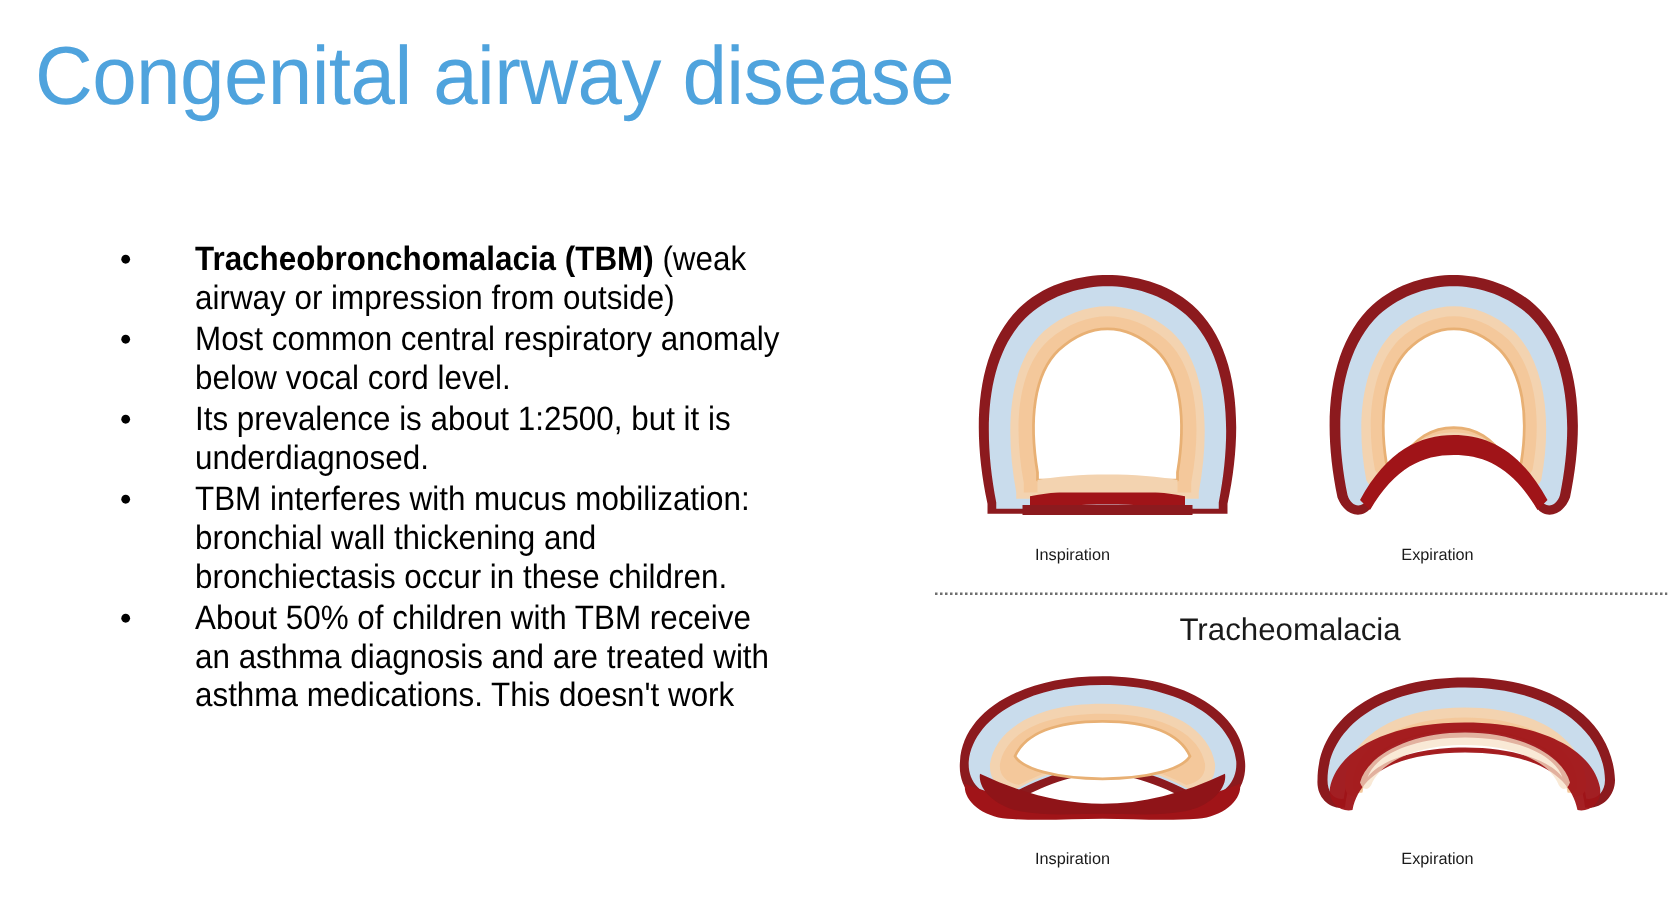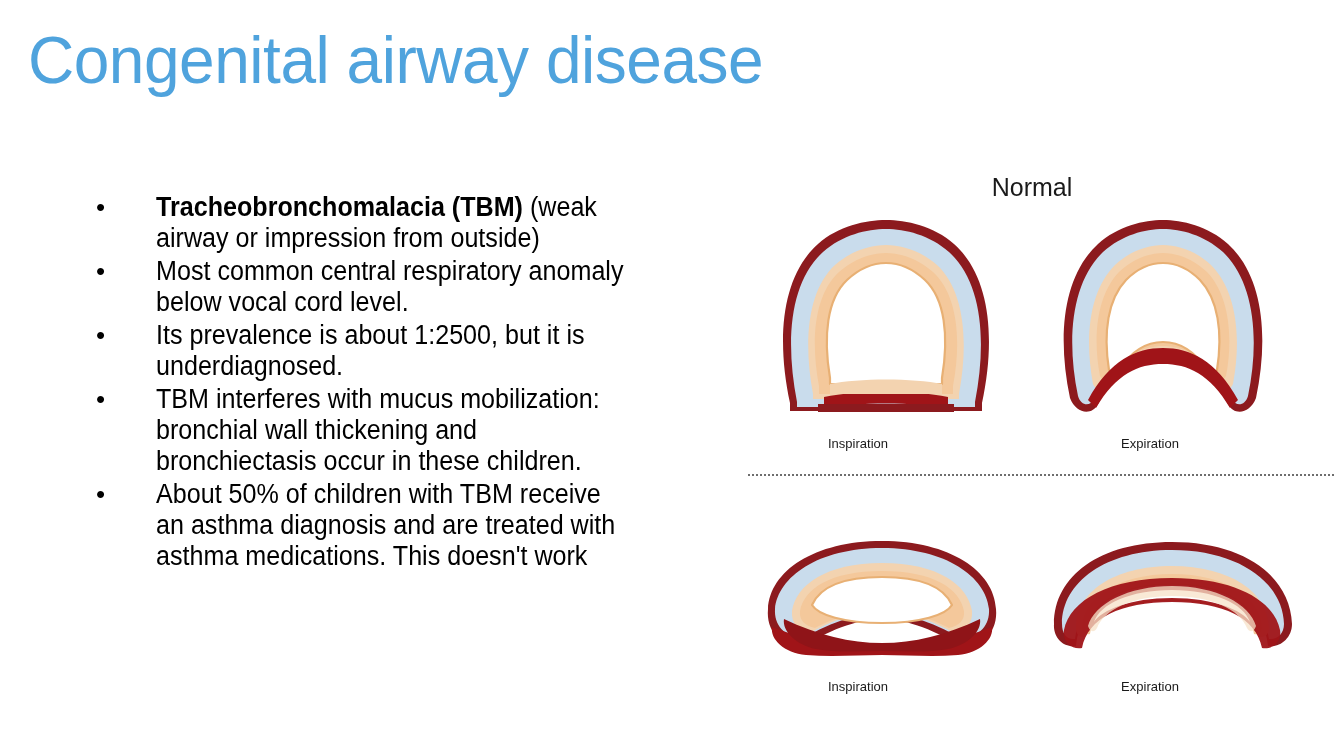--- a/index.html
+++ b/index.html
@@ -141,21 +141,20 @@
 
   <div class="bullet-row">
     <span class="bullet-marker">•</span>
     <span class="bullet-text">About 50% of children with TBM receive an asthma diagnosis and are treated with asthma medications. This doesn't work</span>
   </div>
 
 </div>
 
 <div id="figure-panel">
 
-  <div class="fig-heading" id="normal-heading">Normal</div>
 
   <svg class="airway-svg" id="svg-normal-insp" width="215" height="205" viewBox="0 0 215 205">
 
     <path d="M12,185 C-2,120 4,58 40,26 C60,8 88,2 108,2 C128,2 156,8 176,26 C212,58 218,120 204,185
              L204,193 L12,193 Z" fill="#8C1A1E"></path>
 
     <path d="M19,184 C7,122 12,64 45,34 C64,17 89,11 108,11 C127,11 152,17 171,34 C204,64 209,122 197,184
              L197,189 L19,189 Z" fill="#C9DCEC"></path>
 
     <path d="M35,176 C25,122 30,72 57,47 C73,33 92,27 108,27 C124,27 143,33 159,47 C186,72 191,122 181,176
@@ -184,20 +183,21 @@
              C163,164 158,163 155,158 C139,136 122,128 103,128 C84,128 67,136 51,158 C48,163 43,164 40,158 Z" fill="#F4C89B"></path>
     <path d="M49,152 C43,114 48,81 66,62 C78,50 91,45 103,45 C115,45 128,50 140,62 C158,81 163,114 157,152
              C154,157 150,156 147,152 C134,132 120,124 103,124 C86,124 72,132 59,152 C56,156 52,157 49,152 Z" fill="#FFFFFF" stroke="#E8B074" stroke-width="2.2" stroke-linejoin="round"></path>
 
     <path d="M28,182 C50,142 76,130 103,130 C130,130 156,142 178,182 L170,190
              C150,156 128,146 103,146 C78,146 56,156 36,190 Z" fill="#A01418"></path>
   </svg>
 
   <div id="section-divider"></div>
 
+  <div class="fig-heading" id="tracheomalacia-heading">Tracheomalacia</div>
 
   <div class="fig-caption" id="cap-normal-insp">Inspiration</div>
   <div class="fig-caption" id="cap-normal-exp">Expiration</div>
 
   <svg class="airway-svg" id="svg-tm-insp" width="240" height="125" viewBox="0 0 240 125">
     <path d="M6,74 C8,36 52,6 120,6 C188,6 232,36 234,74 C236,96 222,110 200,112
              C168,92 140,84 120,84 C100,84 72,92 40,112 C18,110 4,96 6,74 Z" fill="#8C1A1E"></path>
     <path d="M13,74 C16,42 56,13 120,13 C184,13 224,42 227,74 C228,90 218,101 200,104
              C168,85 140,78 120,78 C100,78 72,85 40,104 C22,101 12,90 13,74 Z" fill="#C9DCEC"></path>
     <path d="M30,76 C34,50 64,28 120,28 C176,28 206,50 210,76 C211,88 204,96 192,98

